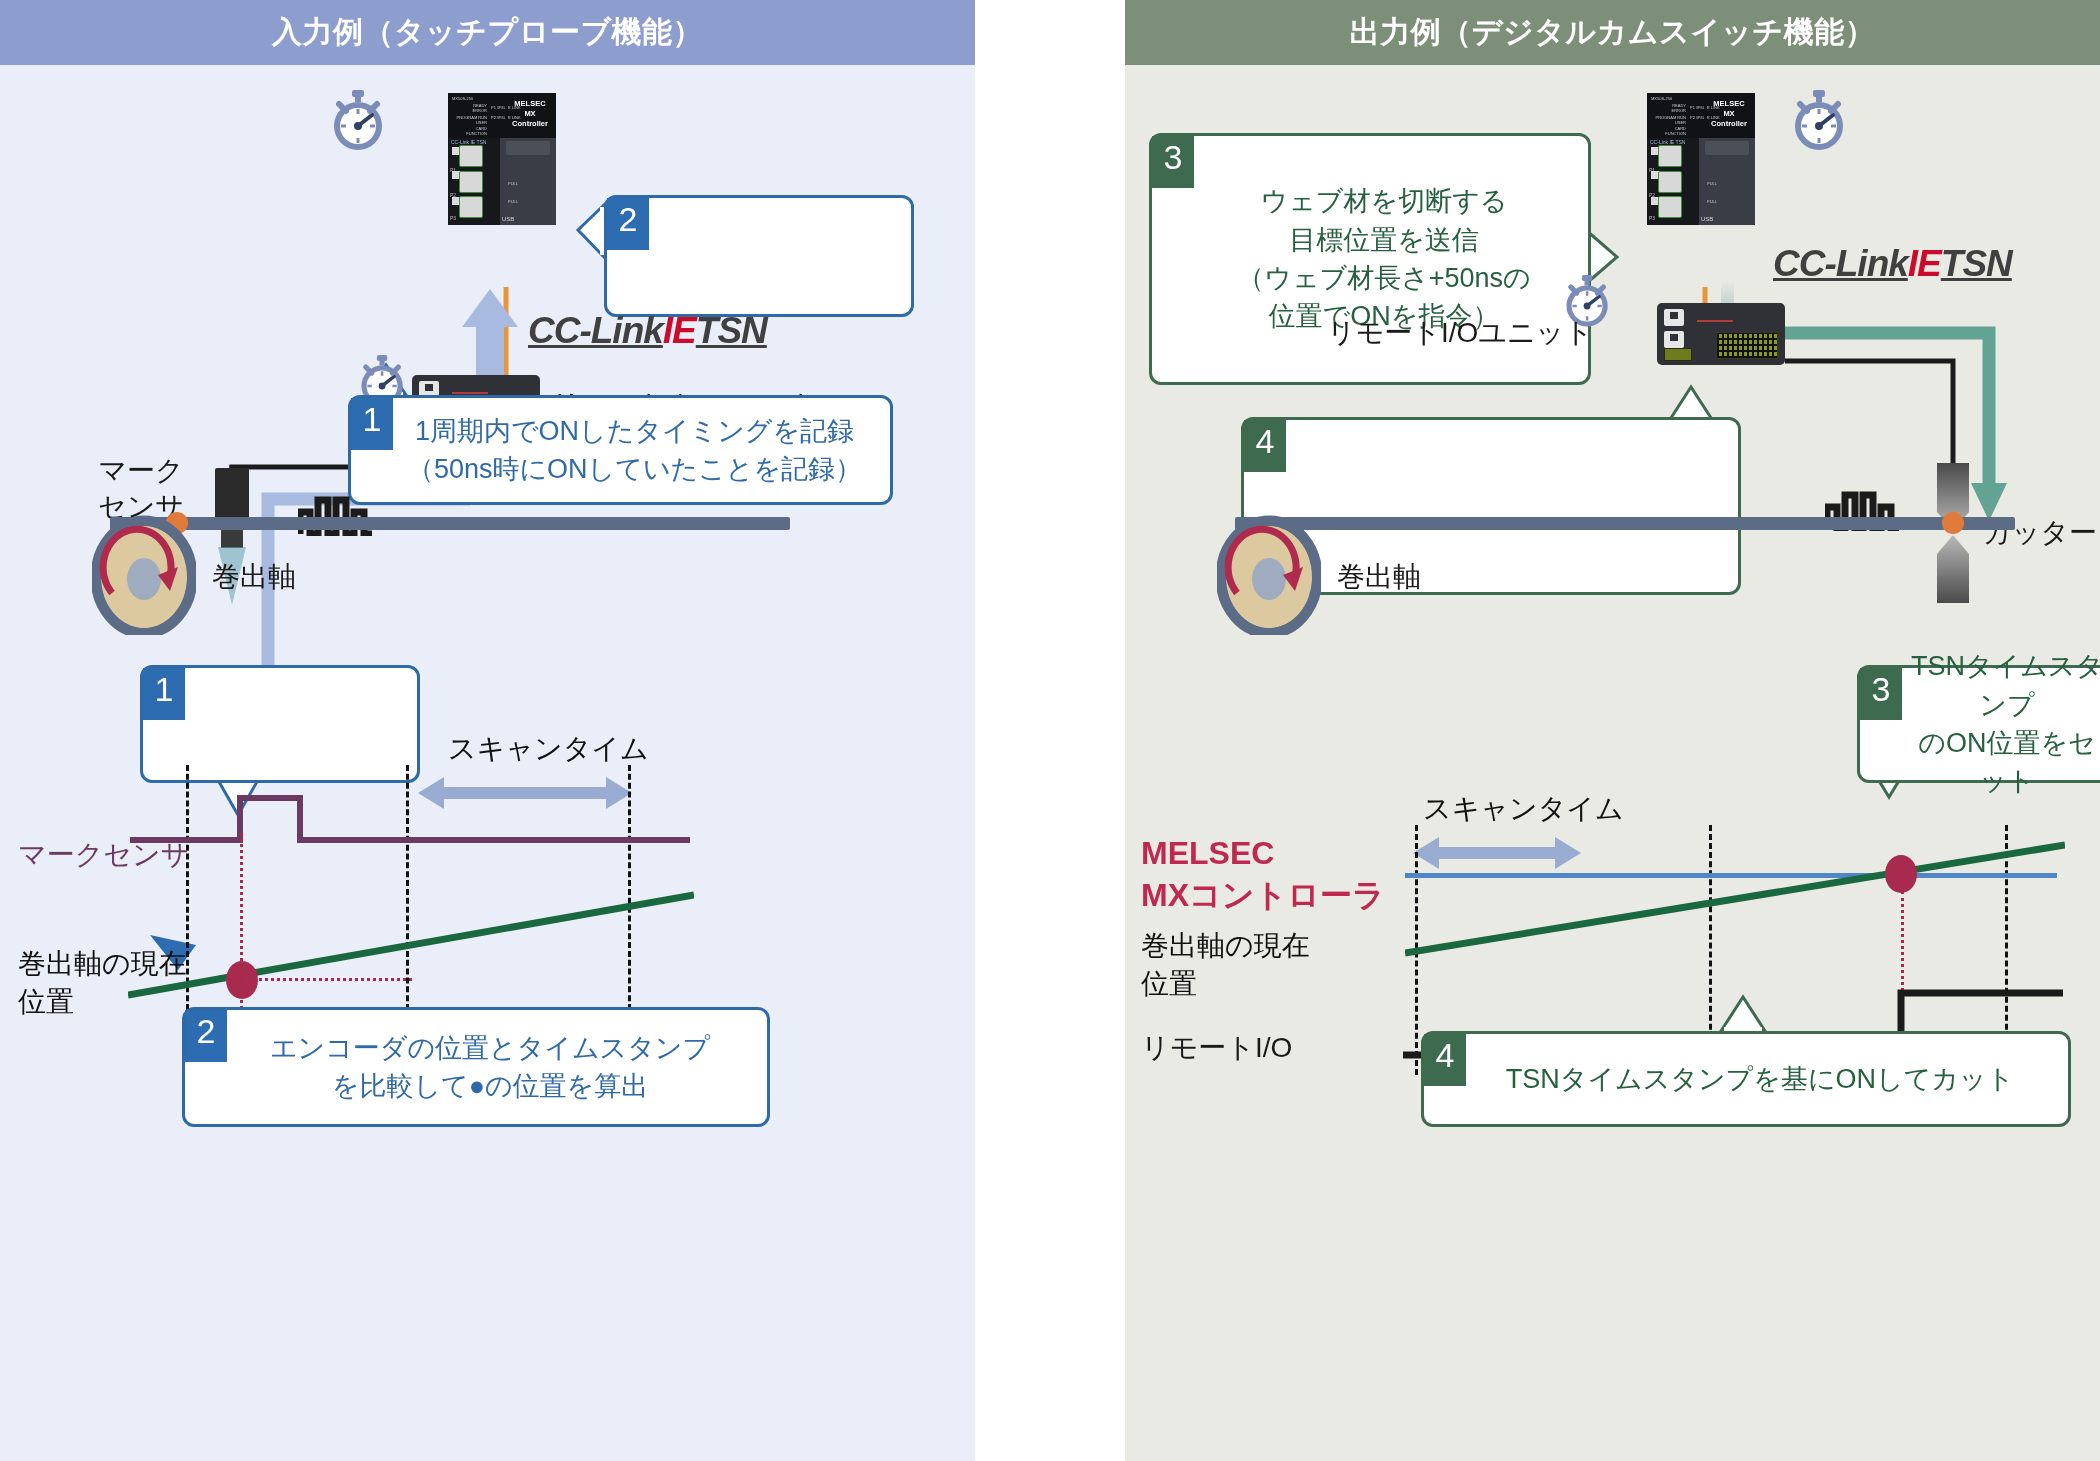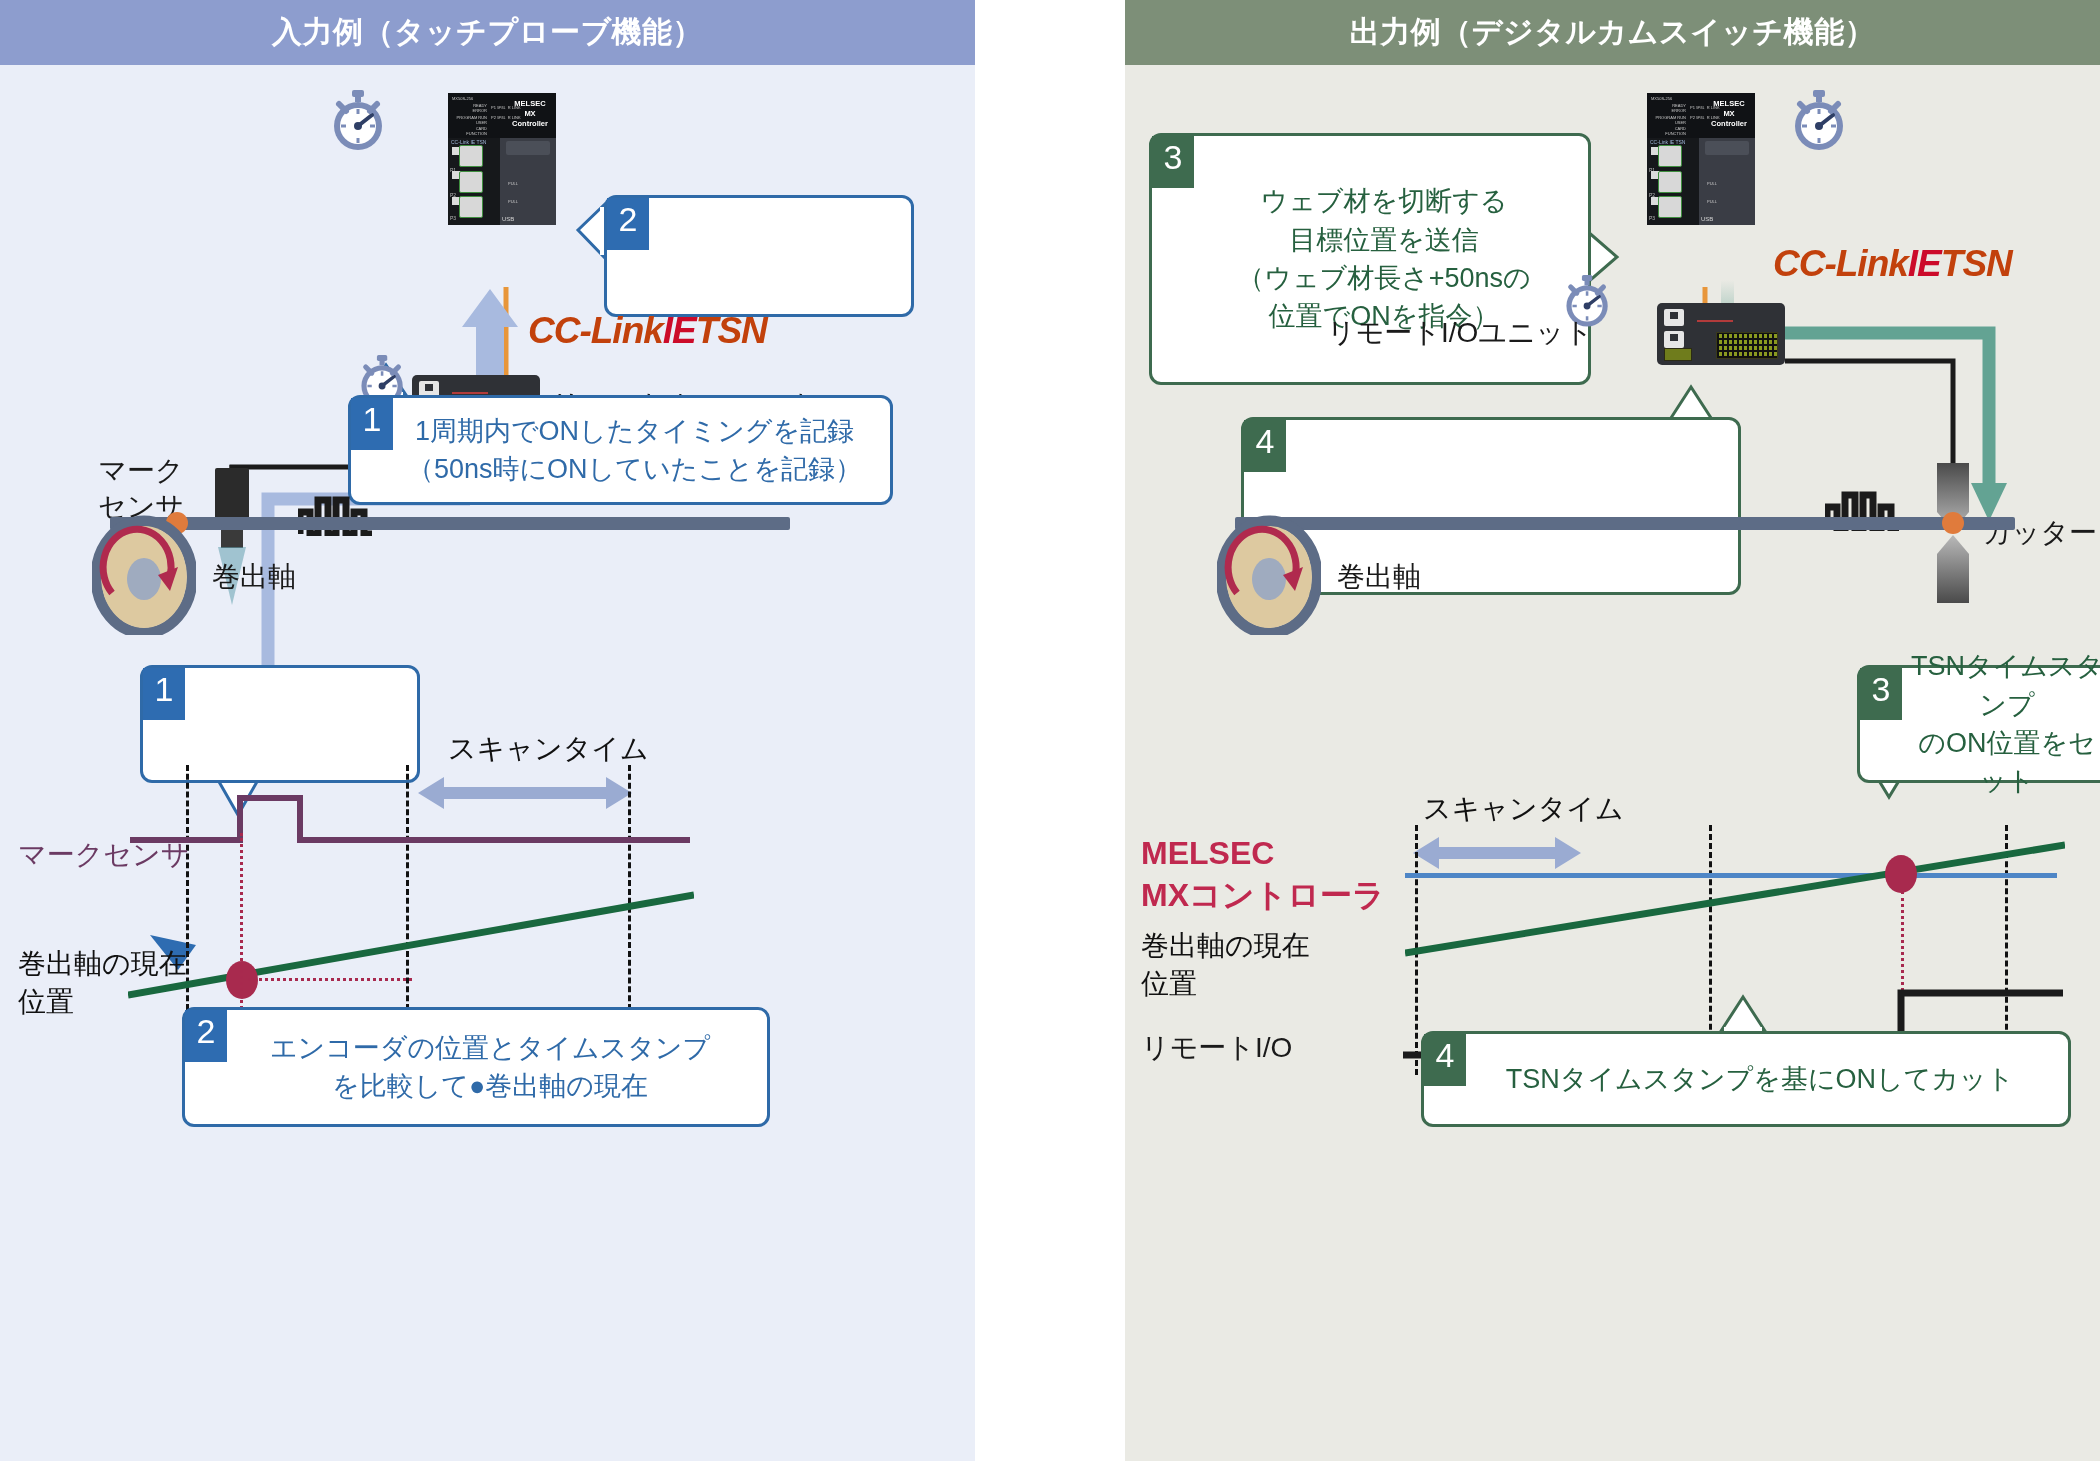--- a/index.html
+++ b/index.html
@@ -41,21 +41,21 @@
   svg.overlay{position:absolute;top:0;left:0;width:975px;height:1396px;
       pointer-events:none;overflow:visible;}
 
   
   .lbl{position:absolute;font-size:28px;color:#1a1a1a;line-height:1.3;
        white-space:pre-line;}
 
   
   .cclink{position:absolute;font-style:italic;font-weight:700;
       font-size:37px;letter-spacing:-1px;white-space:nowrap;}
-  .cclink .b{color:#c2410c;}
+  .cclink .b{color:#404040;text-decoration:underline;}
   .cclink .r{color:#cc0b2a;}
 
   
   .plc{position:absolute;width:96px;height:132px;}
   .plc .left{position:absolute;left:0;top:0;width:52px;height:132px;
       background:#16181b;}
   .plc .right{position:absolute;left:52px;top:0;width:56px;height:132px;
       background:#3a3d45;}
   .plc .topband{position:absolute;left:0;top:0;width:108px;height:45px;
       background:#101215;}
@@ -312,21 +312,21 @@
     <div class="redball" style="left:226px;top:896px;"></div>
     <div class="vdotline" style="left:240px;top:768px;height:212px;"></div>
     <div class="dotline" style="left:248px;top:913px;width:164px;"></div>
 
     <div class="axislbl" style="left:18px;top:880px;">巻出軸の現在
 位置</div>
 
     <div class="callout cb" style="left:182px;top:942px;width:588px;height:120px;">
       <div class="num">2</div>
       <div class="body">エンコーダの位置とタイムスタンプ
-を比較して●巻出軸の現在</div>
+を比較して●の位置を算出</div>
     </div>
 
   </div>
 </div>
 
 <div class="panel" id="panel-right">
 
   <div class="panel-header" id="header-right">
     <span>出力例（デジタルカムスイッチ機能）</span>
   </div>

